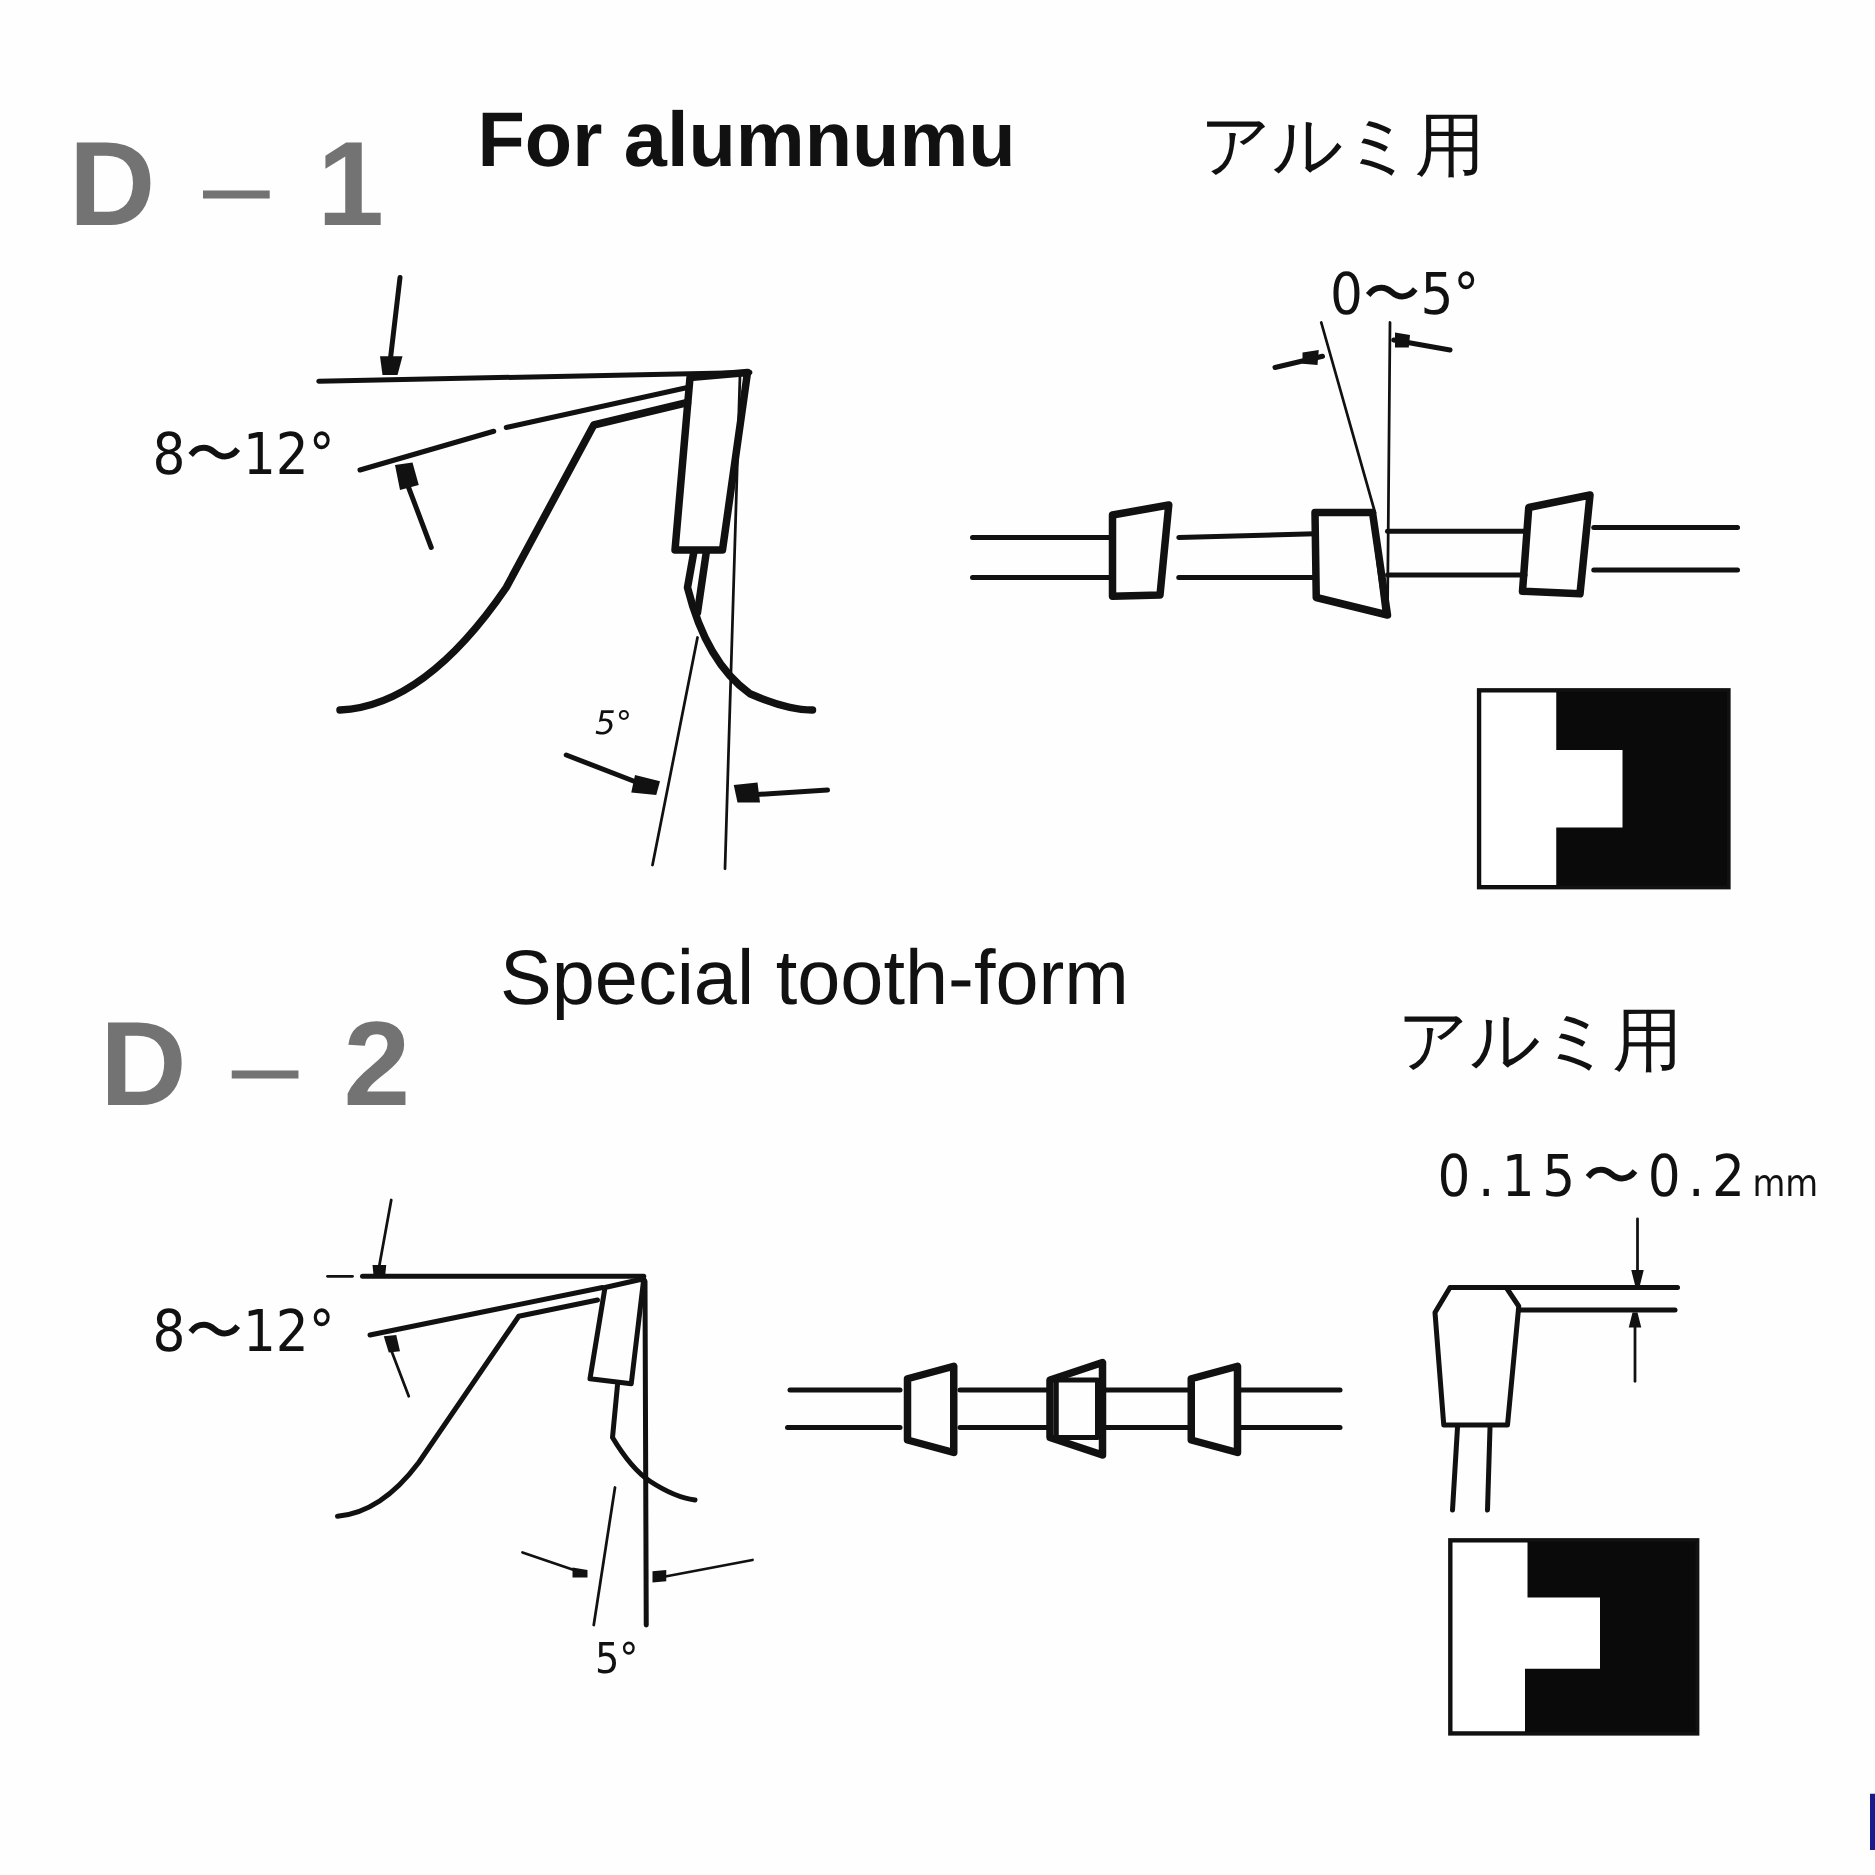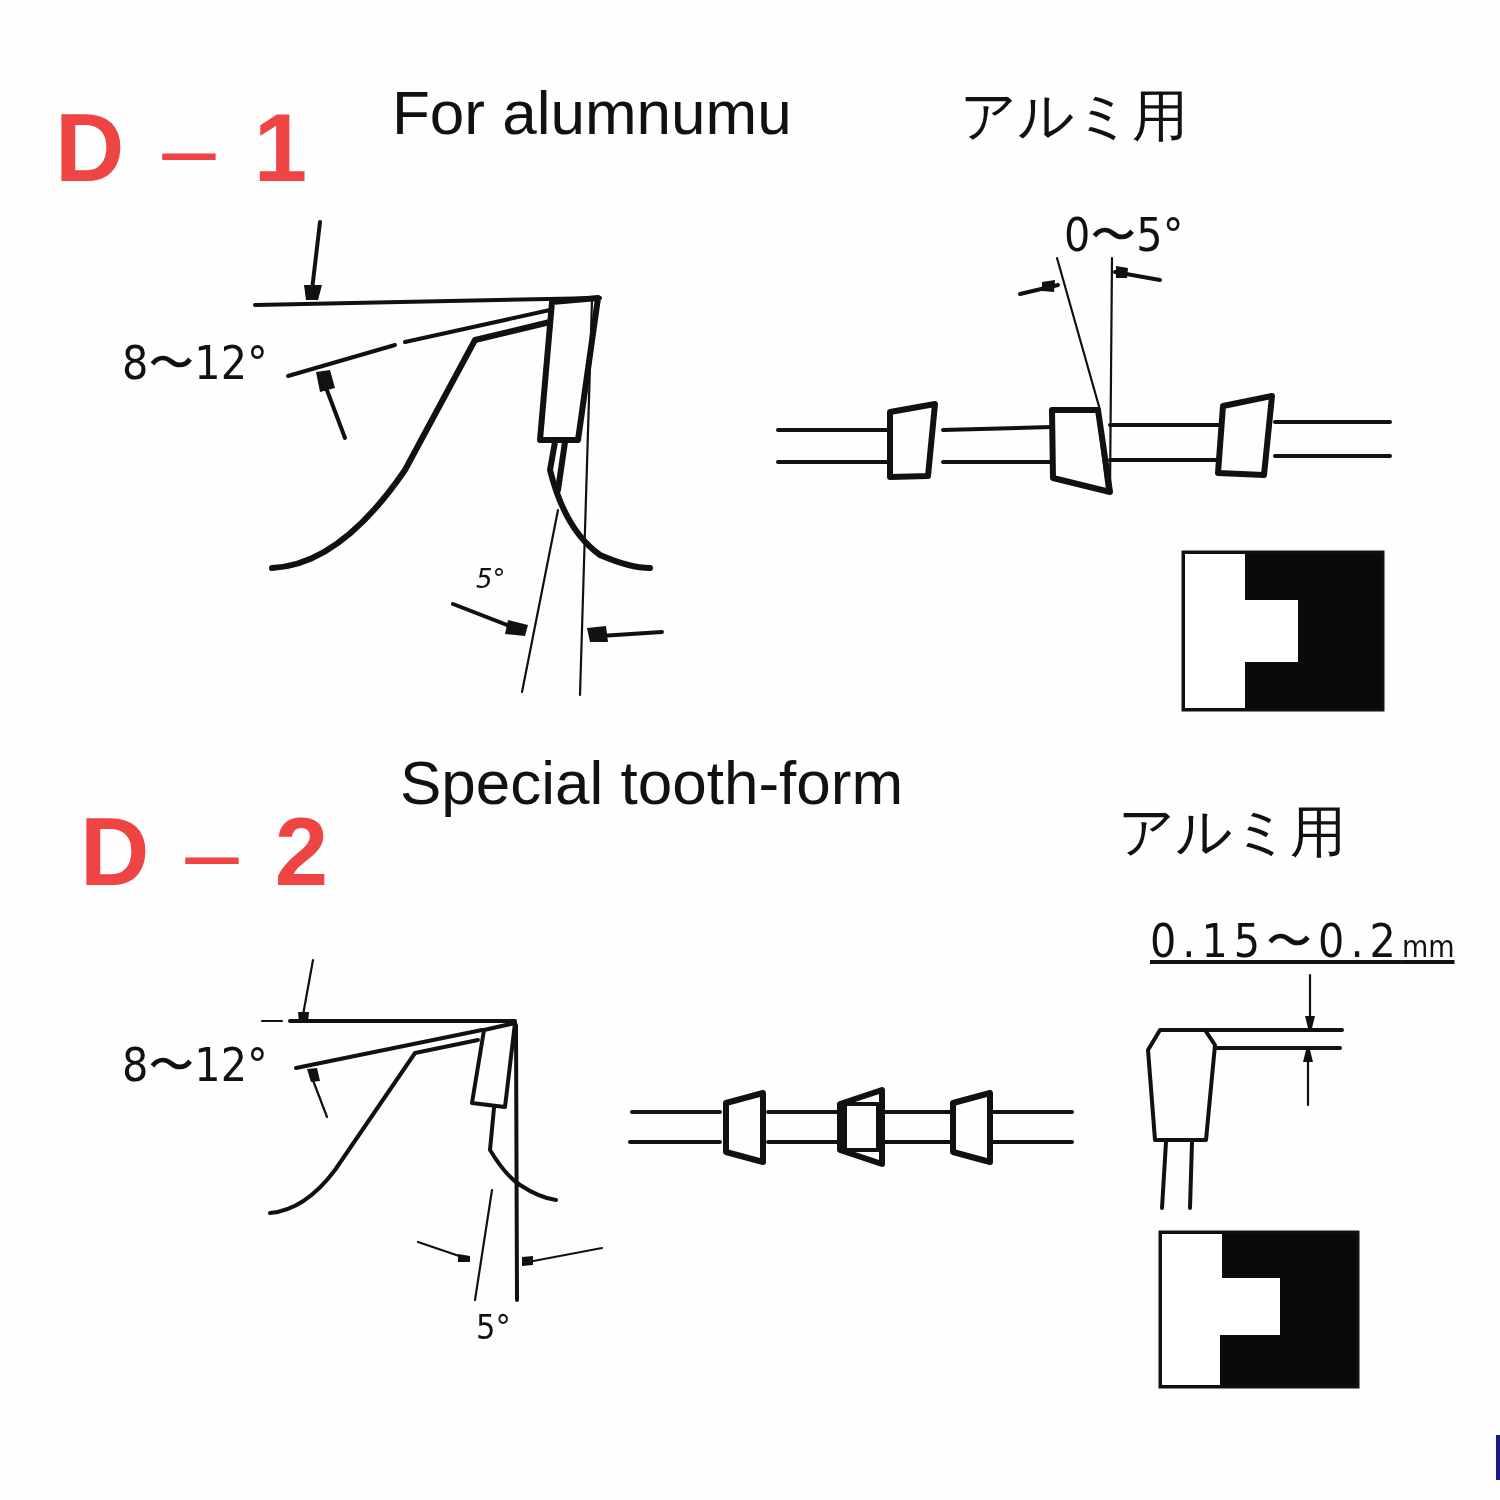--- a/index.html
+++ b/index.html
@@ -15,21 +15,21 @@
       background: #fefefe;
       font-family: "Liberation Sans", sans-serif;
       color: #111111;
     }
     .abs { position: absolute; white-space: nowrap; }
     .code {
       font-family: "Liberation Sans", sans-serif;
       font-weight: bold;
       font-size: 96px;
       letter-spacing: 6px;
-      color: #ef4444;
+      color: #737373;
       line-height: 1;
       text-align: center;
     }
     .desc {
       font-family: "Liberation Sans", sans-serif;
       font-weight: normal;
       font-size: 62px;
       color: #111;
       line-height: 1;
     }
@@ -66,36 +66,36 @@
       left: 1496px; top: 1435px;
       width: 4px; height: 45px;
     }
   </style>
 </head>
 <body>
 
 <div class="abs code" style="left:55px; top:100px;">
   <span>D</span><span style="display:inline-block;width:32px;"></span><span style="font-weight:normal;">–</span><span style="display:inline-block;width:32px;"></span><span>1</span>
 </div>
-<div class="abs desc" style="left:392px; top:82px;">For alumnumu</div>
+<div class="abs desc" style="left:382px; top:82px;font-weight:bold;">For alumnumu</div>
 <div class="abs jp" style="left:960px; top:92px;">アルミ用</div>
 
 <div class="abs code" style="left:80px; top:804px;">
   <span>D</span><span style="display:inline-block;width:30px;"></span><span style="font-weight:normal;">–</span><span style="display:inline-block;width:30px;"></span><span>2</span>
 </div>
 <div class="abs desc" style="left:400px; top:752px;">Special tooth-form</div>
 <div class="abs jp" style="left:1118px; top:808px;">アルミ用</div>
 
 <div class="abs dim" style="left:122px; top:340px;">8〜12°</div>
 <div class="abs dim-small" style="left:476px; top:566px;">5°</div>
 <div class="abs dim" style="left:1018px; top:212px;margin-left:46px;">0〜5°</div>
 
 <div class="abs dim" style="left:122px; top:1042px;">8〜12°</div>
 <div class="abs dim" style="left:476px; top:1310px; font-size:34px;">5°</div>
-<div class="abs dim" style="left:1150px; top:918px; letter-spacing:6px;text-decoration:underline;">
+<div class="abs dim" style="left:1150px; top:918px; letter-spacing:6px;">
   <span>0.15〜0.2</span><span style="font-size:30px; letter-spacing:0;">mm</span>
 </div>
 
 <svg class="drawing" viewBox="0 0 1500 1500">
 
   <g>
 
     <path class="stroke mid" d="M255 305 L600 298"></path>
 
     <path class="stroke mid" d="M320 222 L312 290"></path>

